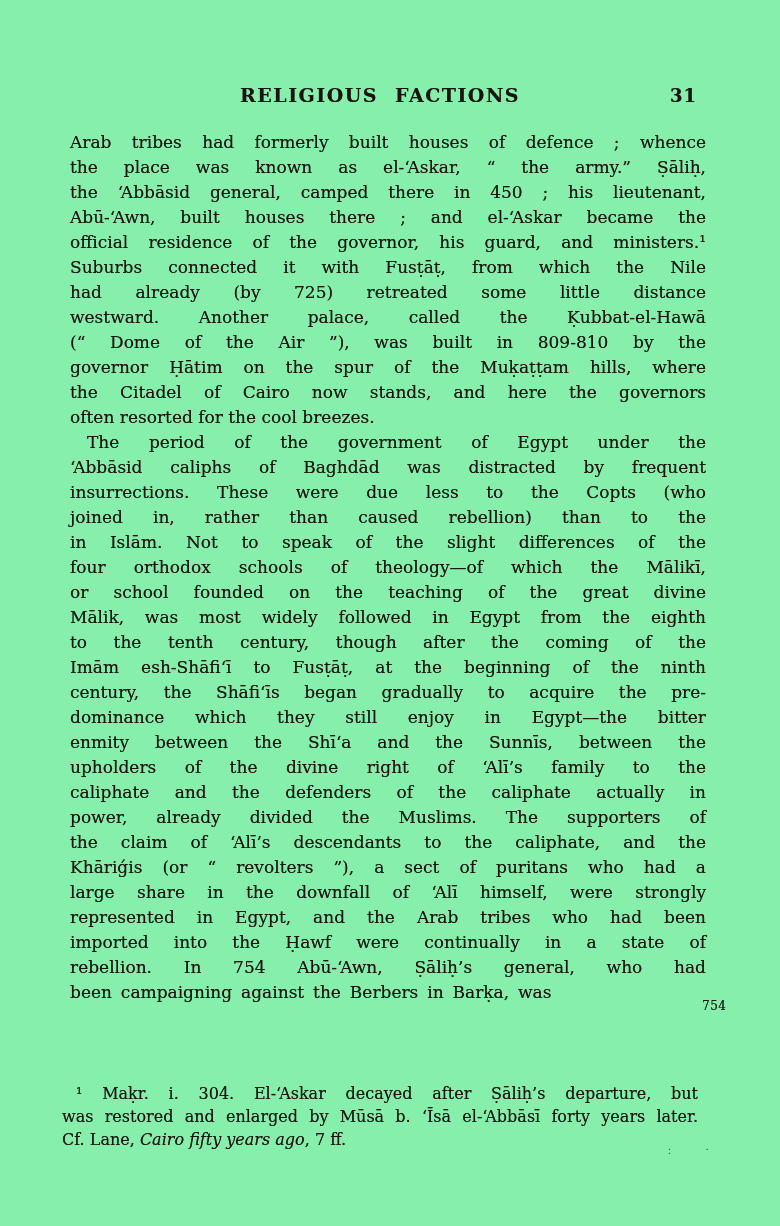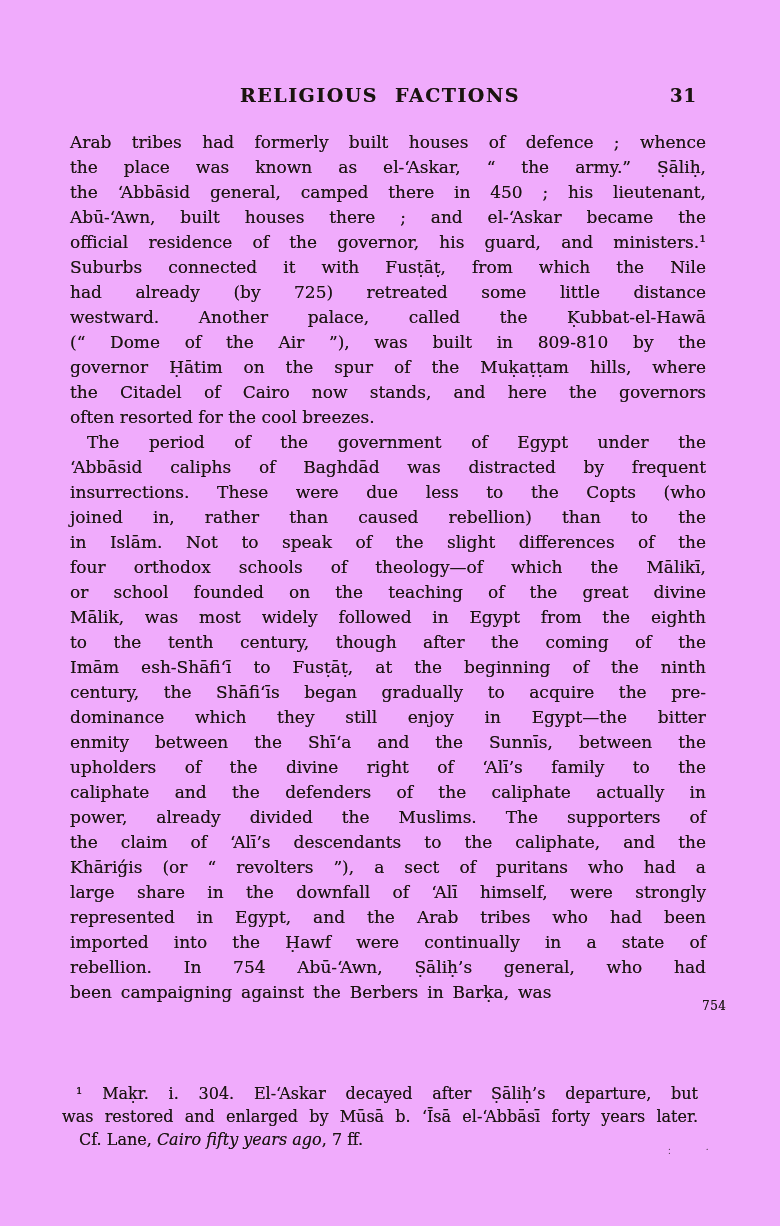--- a/index.html
+++ b/index.html
@@ -5,21 +5,21 @@
   * { margin: 0; padding: 0; box-sizing: border-box; }
   html, body { width: 780px; height: 1226px; }
   body {
     background: #e9e7e2;
     font-family: "DejaVu Serif", serif;
   }
   .page {
     position: relative;
     width: 780px;
     height: 1226px;
-    background: #f0abfc;
+    background: #86efac;
     color: #1a1410;
     overflow: hidden;
     text-shadow: 0 0 0.45px rgba(26,20,16,0.6);
   }
   .running-head {
     position: absolute;
     left: 62px; top: 84px; width: 636px;
     text-align: center;
     font-size: 19px;
     letter-spacing: 1.5px;
@@ -56,21 +56,21 @@
   }
   .footnote {
     position: absolute;
     left: 62px; top: 1082px; width: 636px;
     font-size: 16px;
     line-height: 23px;
   }
   .footnote .fn-line { text-align: justify; }
   .footnote .fn-line.fn-just { text-align-last: justify; }
   .footnote .fn-line:first-child { text-indent: 14px; }
-  .footnote .fn-line:last-child { text-align: right; text-align-last: left; margin-left: 17px; }
+  .footnote .fn-line:last-child { text-align: right; text-align-last: left; }
   .italic { font-style: italic; }
   .speck {
     position: absolute;
     left: 668px; top: 1145px;
     width: 90px; height: 4px;
     color: rgba(26,20,16,0.35);
     font-size: 9px;
     letter-spacing: 16px;
     line-height: 4px;
   }

